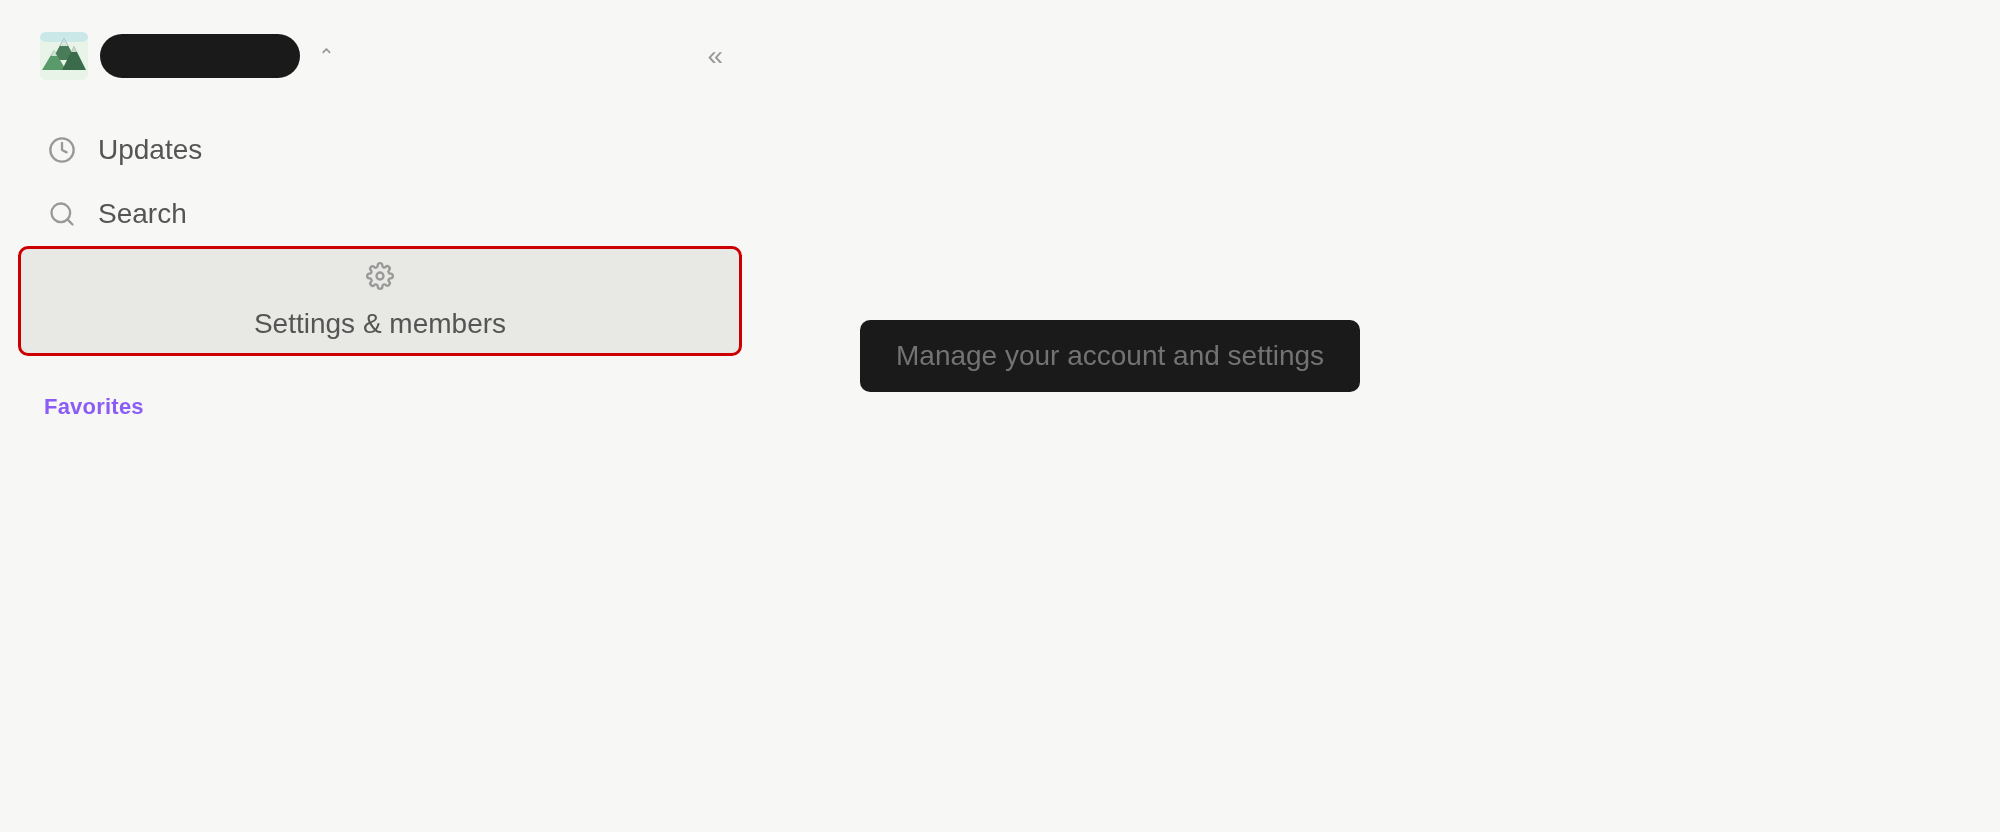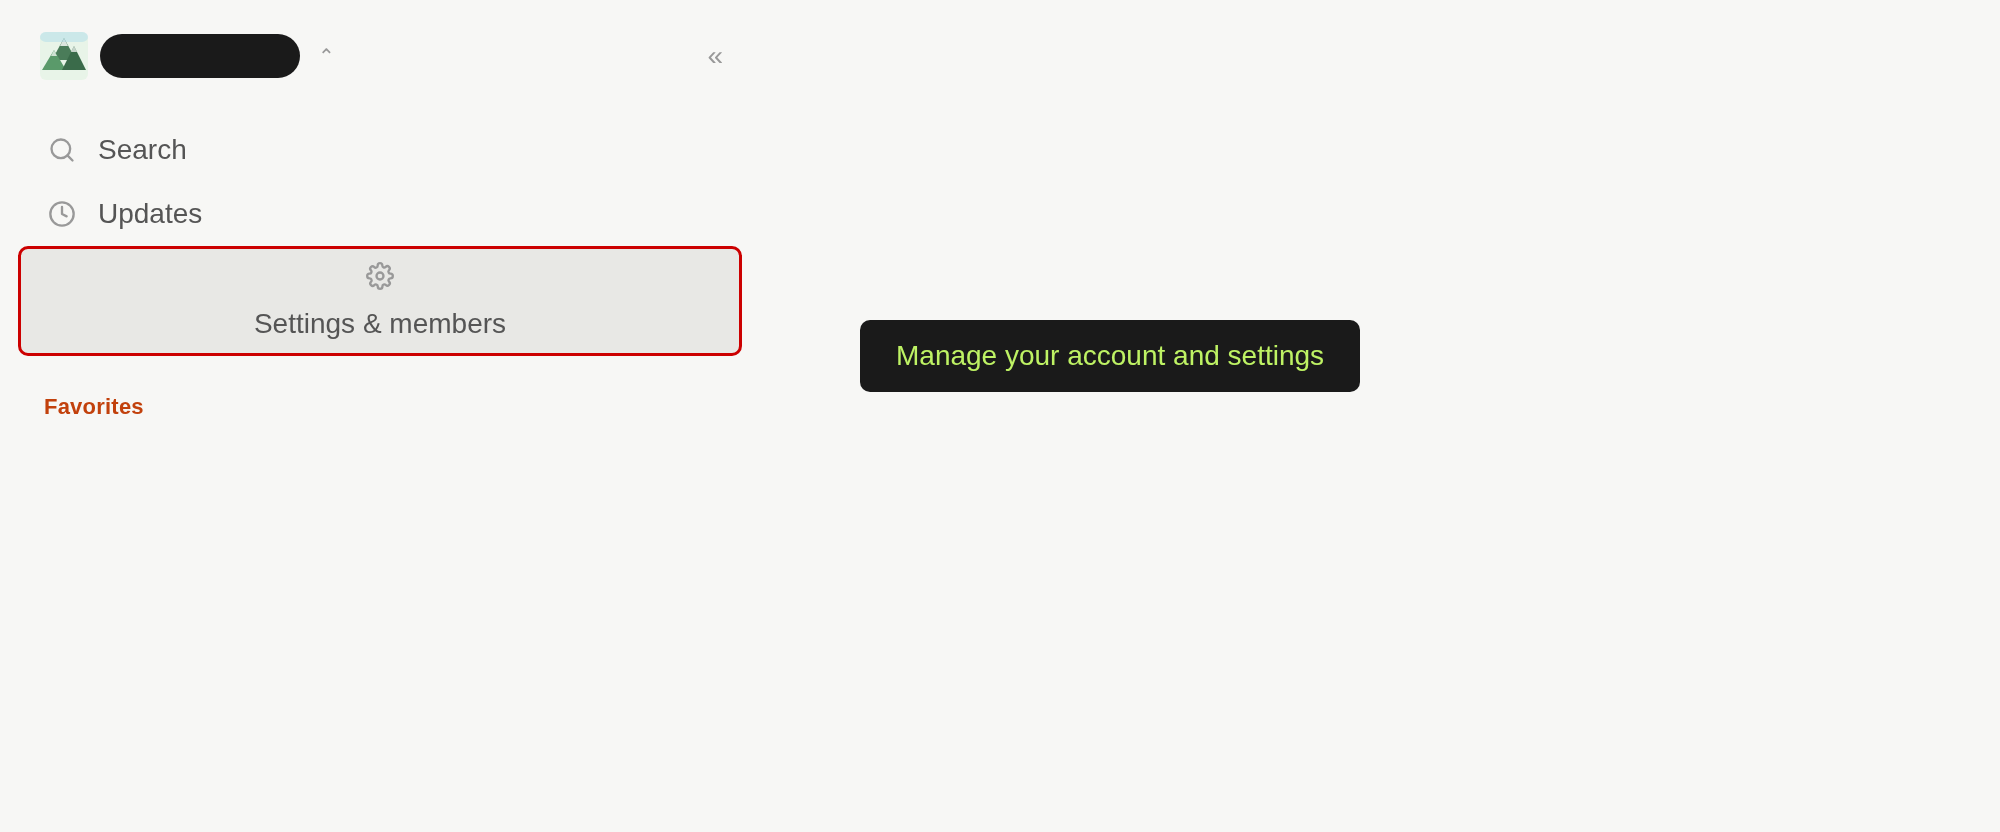--- a/index.html
+++ b/index.html
@@ -100,41 +100,41 @@
       color: #555;
       font-weight: 400;
     }
 
     .favorites-section {
       padding: 40px 44px 0 44px;
     }
 
     .favorites-label {
       font-size: 22px;
-      color: #c2410c;
+      color: #8b5cf6;
       font-weight: 600;
       text-transform: none;
       letter-spacing: 0.01em;
     }
 
     .main-content {
       flex: 1;
       height: 100%;
       background-color: #f7f7f5;
       position: relative;
       display: flex;
       align-items: flex-start;
       justify-content: flex-start;
       padding-top: 320px;
       padding-left: 100px;
     }
 
     .tooltip {
       background-color: #1a1a1a;
-      color: #bef264;
+      color: #737373;
       padding: 20px 36px;
       border-radius: 10px;
       font-size: 28px;
       font-weight: 500;
       white-space: nowrap;
     }
 
     
     .icon-search svg,
     .icon-clock svg,
@@ -169,41 +169,41 @@
 
         <rect x="0" y="0" width="48" height="10" rx="6" fill="#87CEEB" opacity="0.3"></rect>
       </svg>
       <div class="workspace-name-redacted"></div>
       <span class="workspace-chevron">⌃</span>
     </div>
     <span class="collapse-btn">«</span>
   </div>
 
   <div class="nav-items">
+
+    <div class="nav-item">
+      <span class="nav-item-icon icon-clock">
+        <svg viewBox="0 0 24 24" fill="none" stroke="#999" stroke-width="2" stroke-linecap="round" stroke-linejoin="round">
+          <circle cx="12" cy="12" r="10"></circle>
+          <polyline points="12 6 12 12 16 14"></polyline>
+        </svg>
+      </span>
+      <span class="nav-item-label">Updates</span>
+    </div>
 
     <div class="nav-item">
       <span class="nav-item-icon icon-search">
         <svg viewBox="0 0 24 24" fill="none" stroke="#999" stroke-width="2" stroke-linecap="round" stroke-linejoin="round">
           <circle cx="11" cy="11" r="8"></circle>
           <line x1="21" y1="21" x2="16.65" y2="16.65"></line>
         </svg>
       </span>
       <span class="nav-item-label">Search</span>
     </div>
 
-    <div class="nav-item">
-      <span class="nav-item-icon icon-clock">
-        <svg viewBox="0 0 24 24" fill="none" stroke="#999" stroke-width="2" stroke-linecap="round" stroke-linejoin="round">
-          <circle cx="12" cy="12" r="10"></circle>
-          <polyline points="12 6 12 12 16 14"></polyline>
-        </svg>
-      </span>
-      <span class="nav-item-label">Updates</span>
-    </div>
-
     <div class="nav-item active">
       <span class="nav-item-icon icon-gear">
         <svg viewBox="0 0 24 24" fill="none" stroke="#999" stroke-width="2" stroke-linecap="round" stroke-linejoin="round">
           <circle cx="12" cy="12" r="3"></circle>
           <path d="M19.4 15a1.65 1.65 0 0 0 .33 1.82l.06.06a2 2 0 0 1-2.83 2.83l-.06-.06a1.65 1.65 0 0 0-1.82-.33 1.65 1.65 0 0 0-1 1.51V21a2 2 0 0 1-4 0v-.09A1.65 1.65 0 0 0 9 19.4a1.65 1.65 0 0 0-1.82.33l-.06.06a2 2 0 0 1-2.83-2.83l.06-.06A1.65 1.65 0 0 0 4.68 15a1.65 1.65 0 0 0-1.51-1H3a2 2 0 0 1 0-4h.09A1.65 1.65 0 0 0 4.6 9a1.65 1.65 0 0 0-.33-1.82l-.06-.06a2 2 0 0 1 2.83-2.83l.06.06A1.65 1.65 0 0 0 9 4.68a1.65 1.65 0 0 0 1-1.51V3a2 2 0 0 1 4 0v.09a1.65 1.65 0 0 0 1 1.51 1.65 1.65 0 0 0 1.82-.33l.06-.06a2 2 0 0 1 2.83 2.83l-.06.06A1.65 1.65 0 0 0 19.4 9a1.65 1.65 0 0 0 1.51 1H21a2 2 0 0 1 0 4h-.09a1.65 1.65 0 0 0-1.51 1z"></path>
         </svg>
       </span>
       <span class="nav-item-label">Settings &amp; members</span>
     </div>
 

